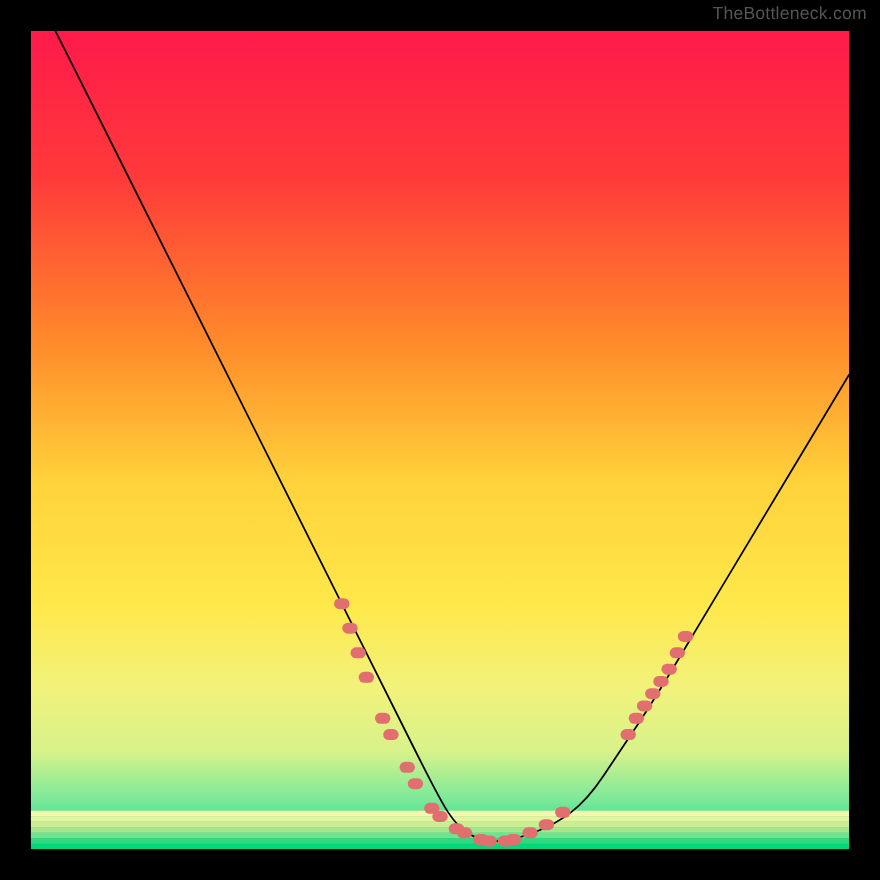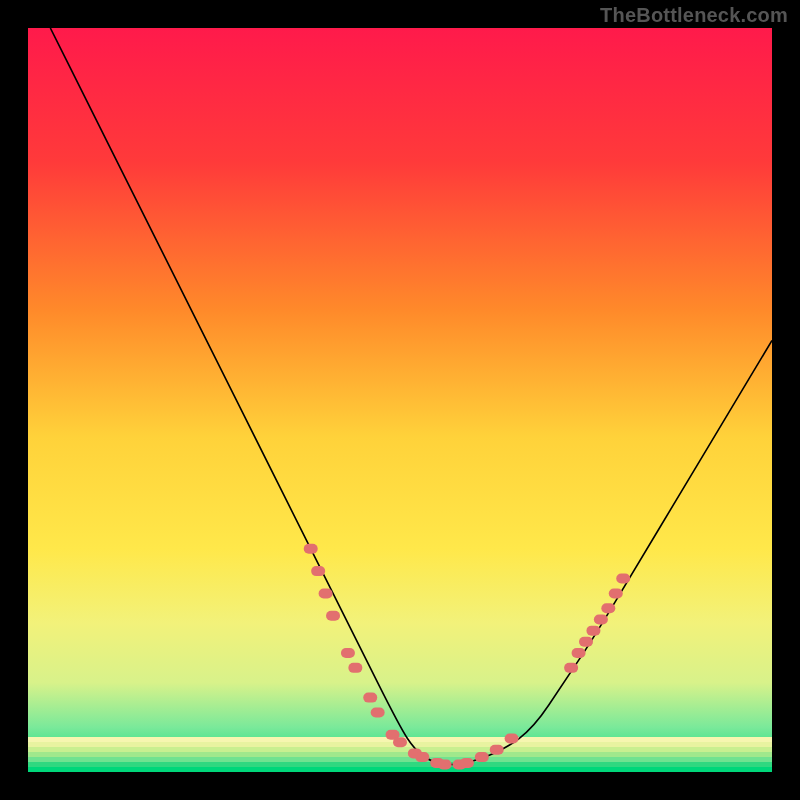--- a/index.html
+++ b/index.html
@@ -8,22 +8,22 @@
     width: 800px;
     height: 800px;
     position: relative;
     background: #000;
   }
   .watermark {
     position: absolute;
     top: 4px;
     right: 12px;
     font-family: Arial, Helvetica, sans-serif;
-    font-size: 20px;
-    font-weight: bold;
+    font-size: 16px;
+    font-weight: normal;
     color: #555;
     letter-spacing: 0.2px;
     z-index: 10;
   }
   .plot-area {
     position: absolute;
     left: 28px;
     top: 28px;
     width: 744px;
     height: 744px;

